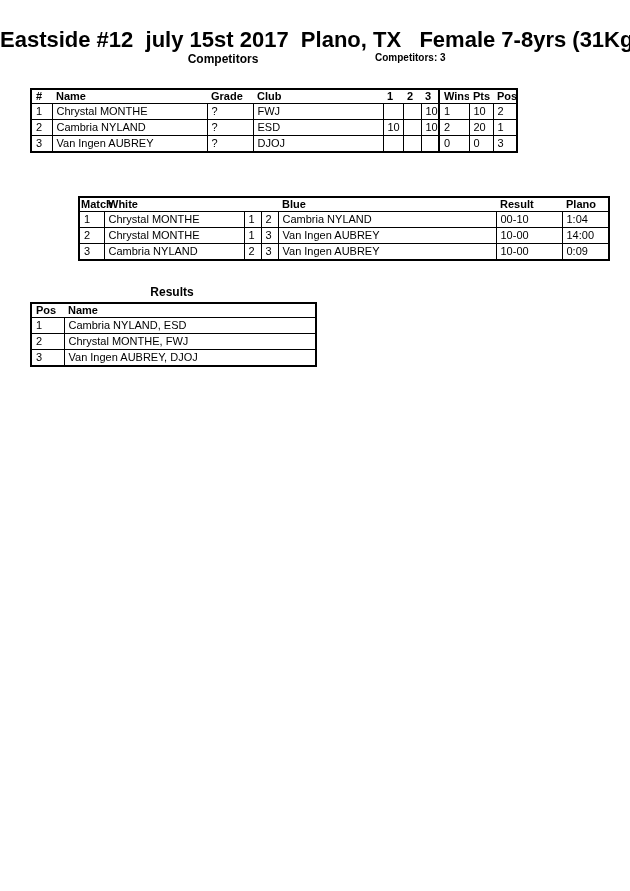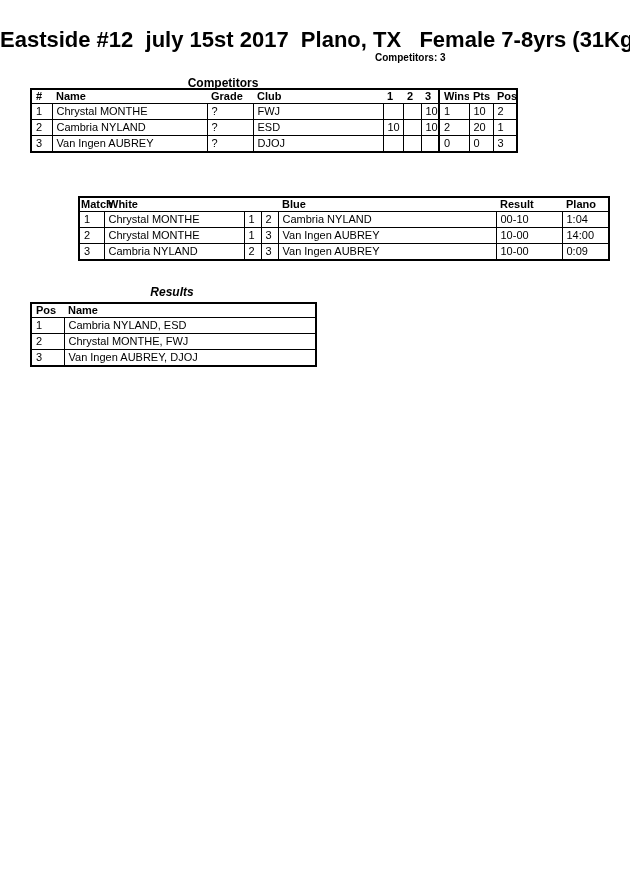--- a/index.html
+++ b/index.html
@@ -32,23 +32,23 @@
     font-size: 10px;
     font-weight: bold;
   }
   .section-title {
     position: absolute;
     width: 200px;
     text-align: center;
     font-size: 12px;
     font-weight: bold;
   }
-  .t-competitors { left: 123px; top: 76px; text-decoration: underline; }
+  .t-competitors { left: 123px; top: 52px; }
   .t-matches     { left: 177px; top: 180px; }
-  .t-results     { left: 72px;  top: 285px; font-style: italic; }
+  .t-results     { left: 72px;  top: 285px; }
 
   table.tbl {
     position: absolute;
     border-collapse: collapse;
     table-layout: fixed;
     border: 2px solid #000000;
     font-size: 11px;
   }
   .tbl td, .tbl th {
     border: 1px solid #000000;

